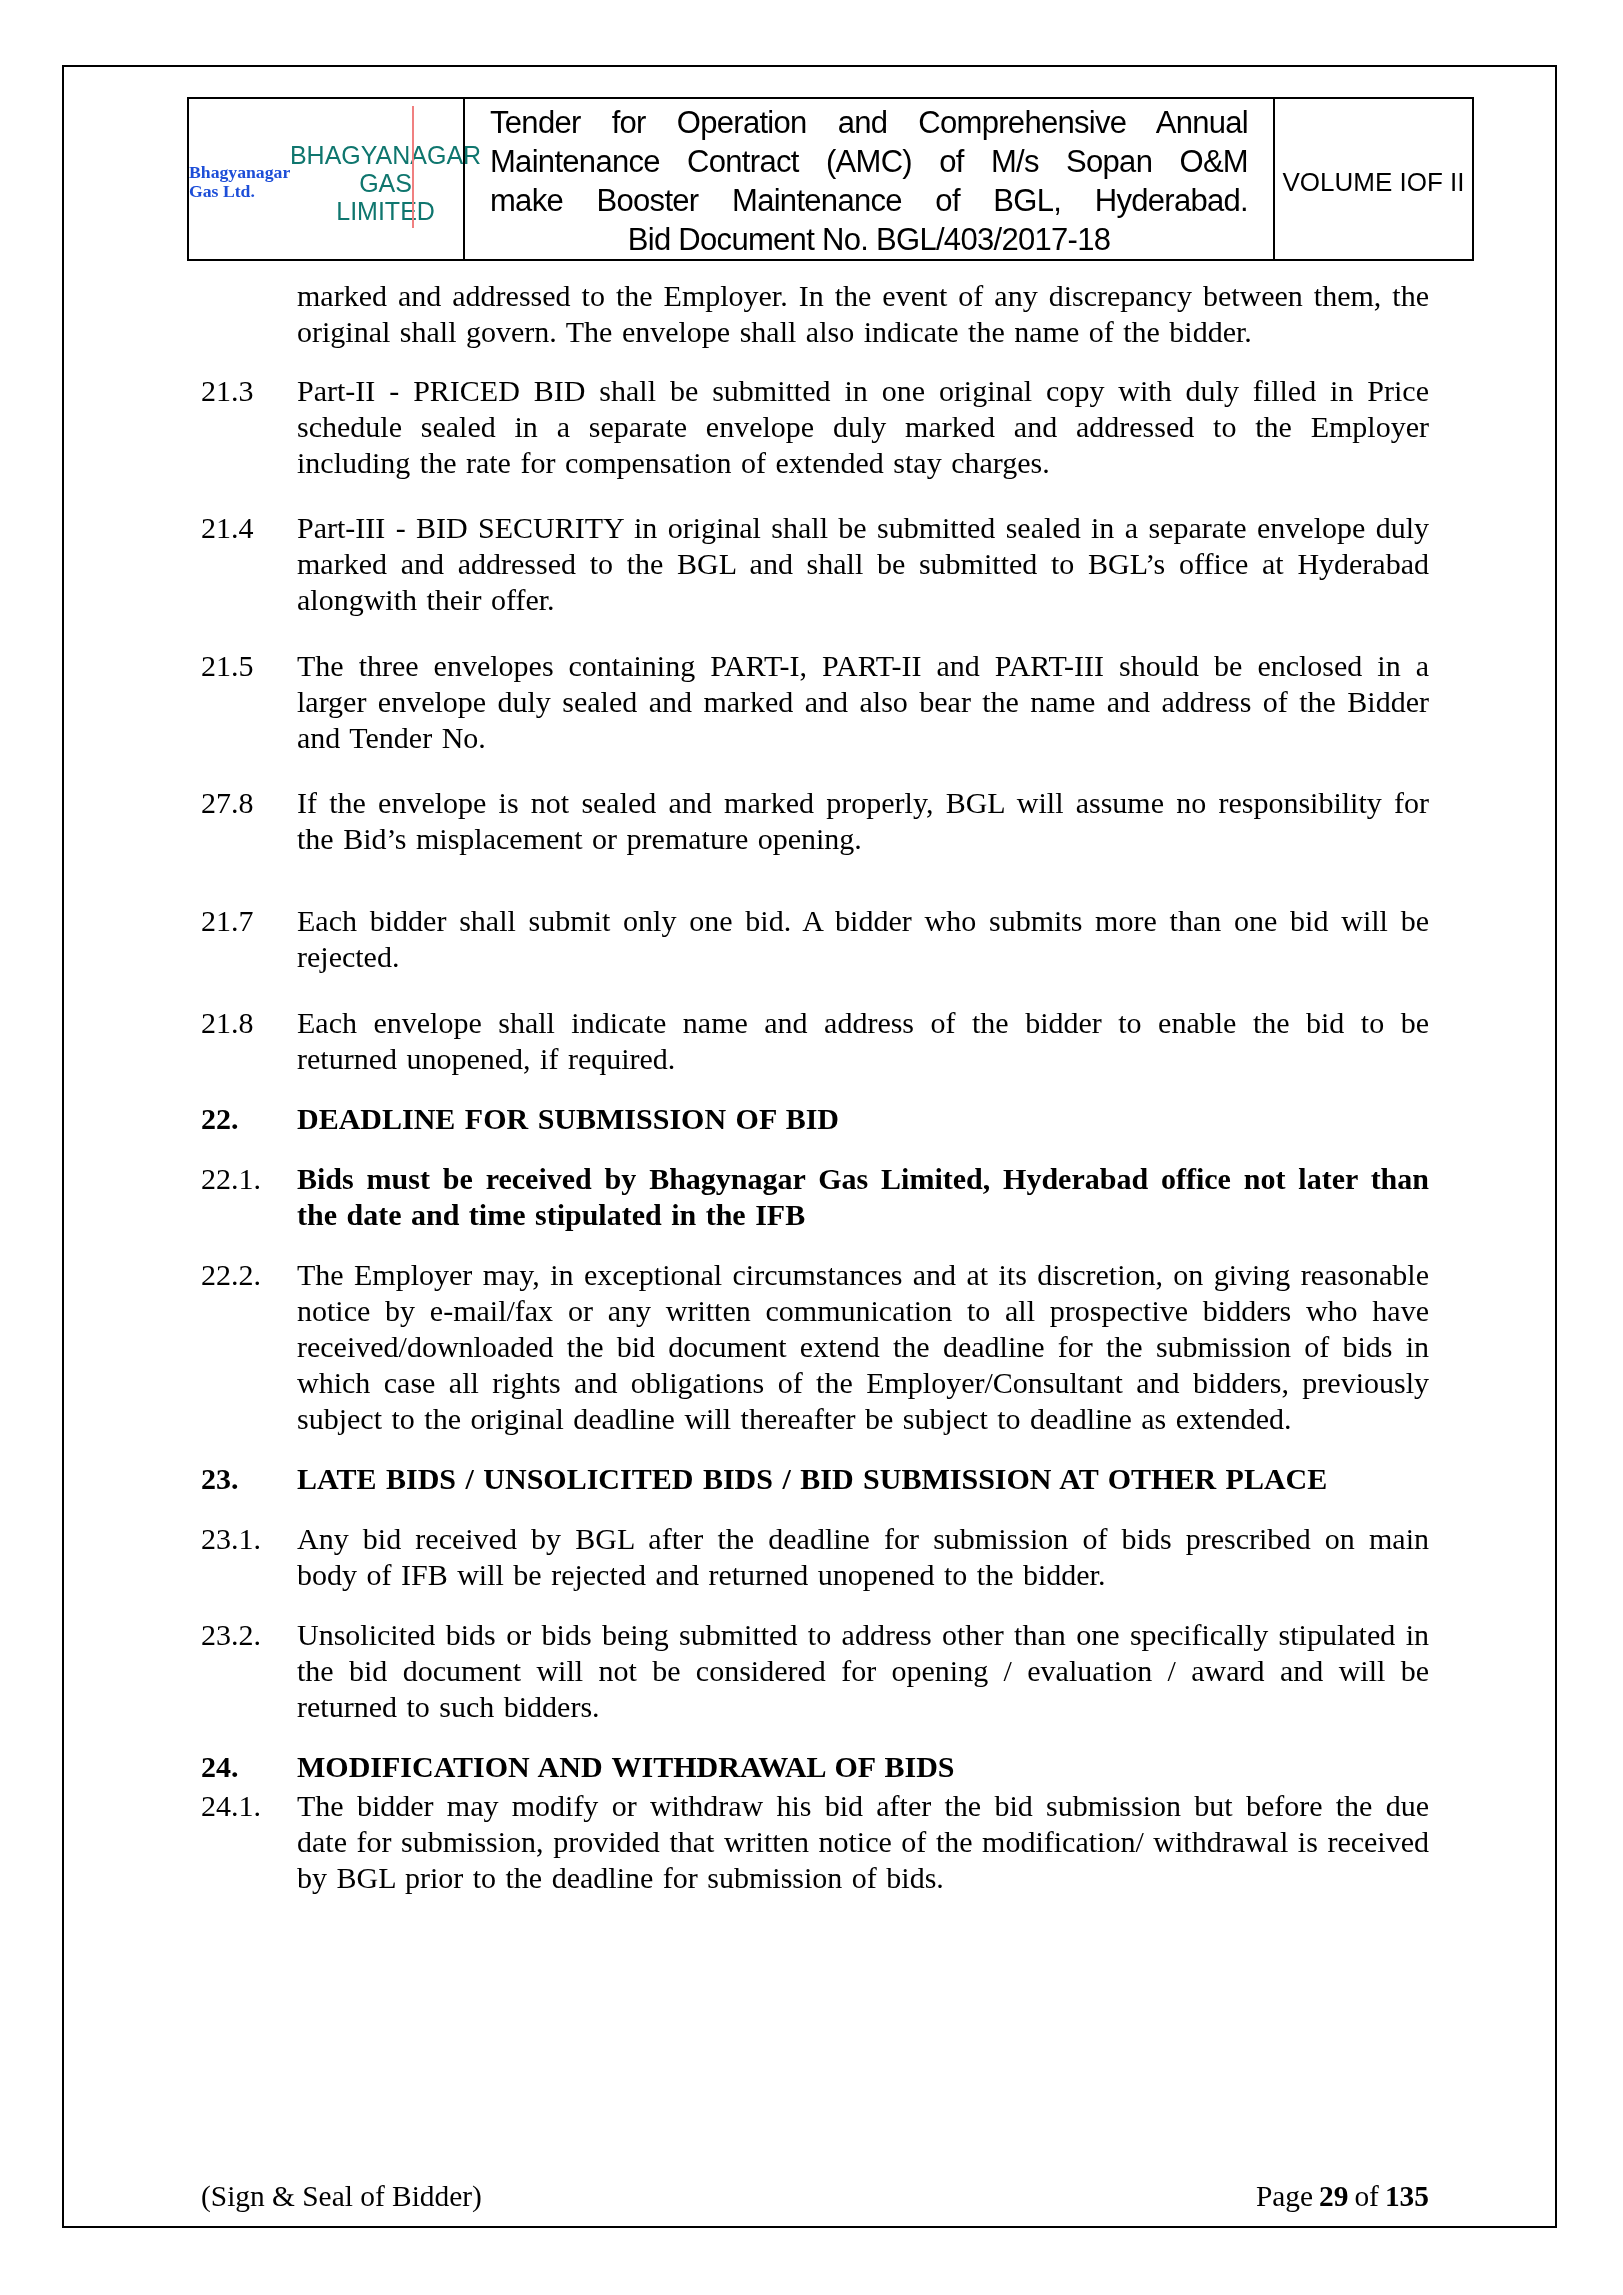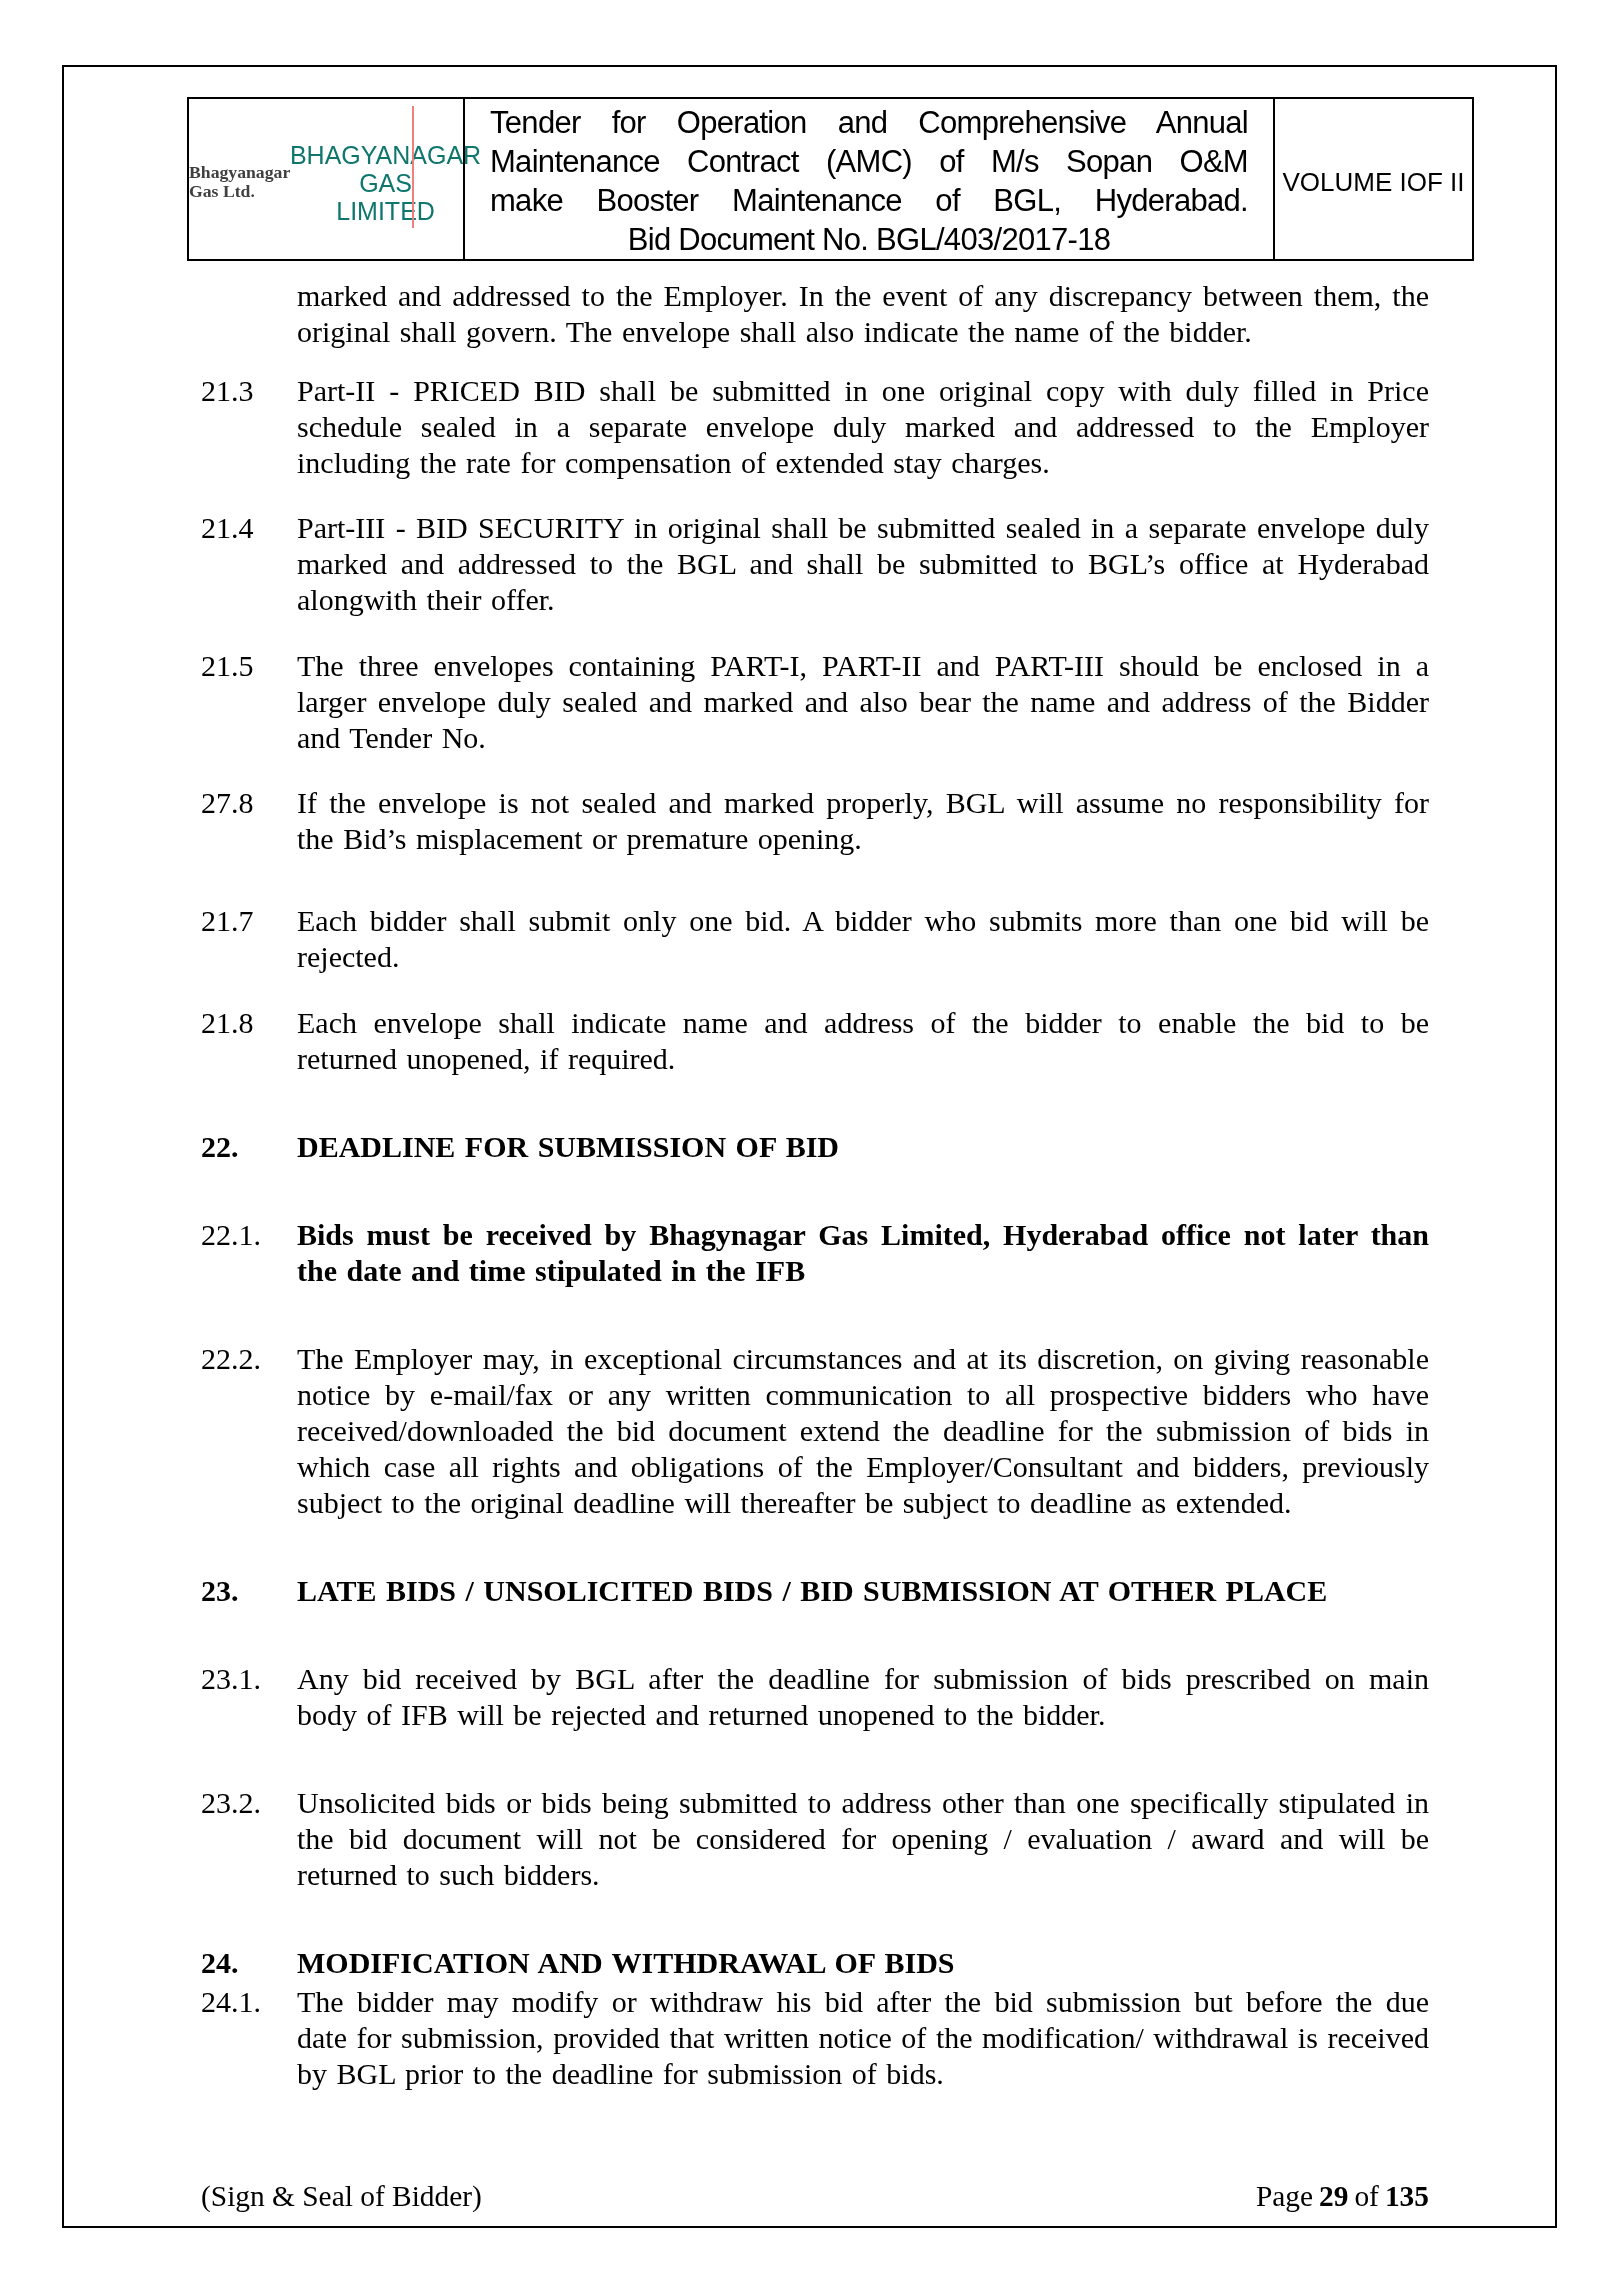--- a/index.html
+++ b/index.html
@@ -34,38 +34,38 @@
   }
   .jline { height:39px; line-height:39px; overflow:hidden; text-align:justify; white-space:normal; }
   .jline::after { content:""; display:inline-block; width:100%; }
   .cline { height:39px; line-height:39px; text-align:center; }
   .red-line {
     position:absolute; left:223px; top:7.2px; width:2px; height:122px;
     background:#f08080;
   }
   .logo-sub {
     font-family:"Liberation Serif", serif; font-weight:bold;
-    font-size:17.7px; line-height:19.6px; color:#404040;
+    font-size:17.7px; line-height:19.6px; color:#1d4ed8;
   }
   .company {
     font-family:"Liberation Sans", sans-serif; font-size:25px; line-height:28px;
     text-align:center; color:#0f766e; margin-top:1.3px;
   }
   
   .content { position:absolute; left:137px; top:197px; width:1228px; }
   .row { display:flex; }
   .num {
     width:96px; flex-shrink:0; font-size:30px; line-height:36px;
   }
   .txt {
     flex:1; font-size:30px; line-height:36px; text-align:justify; word-spacing:2px;
   }
   .bold { font-weight:bold; }
   .mt44{margin-top:14px}.mt35{margin-top:23px}.mt45{margin-top:29.4px}
-  .mt70{margin-top:46px}.mt55{margin-top:52px}.mt6{margin-top:3.9px}
+  .mt70{margin-top:46px}.mt55{margin-top:24px}.mt6{margin-top:3.9px}
   
   .footer {
     position:absolute; left:137px; top:2111px; width:1228px;
     display:flex; justify-content:space-between; font-size:29.4px; line-height:36px;
   }
   .pageinfo { display:inline-flex; gap:6px; }
 </style>
 </head>
 <body>
 

